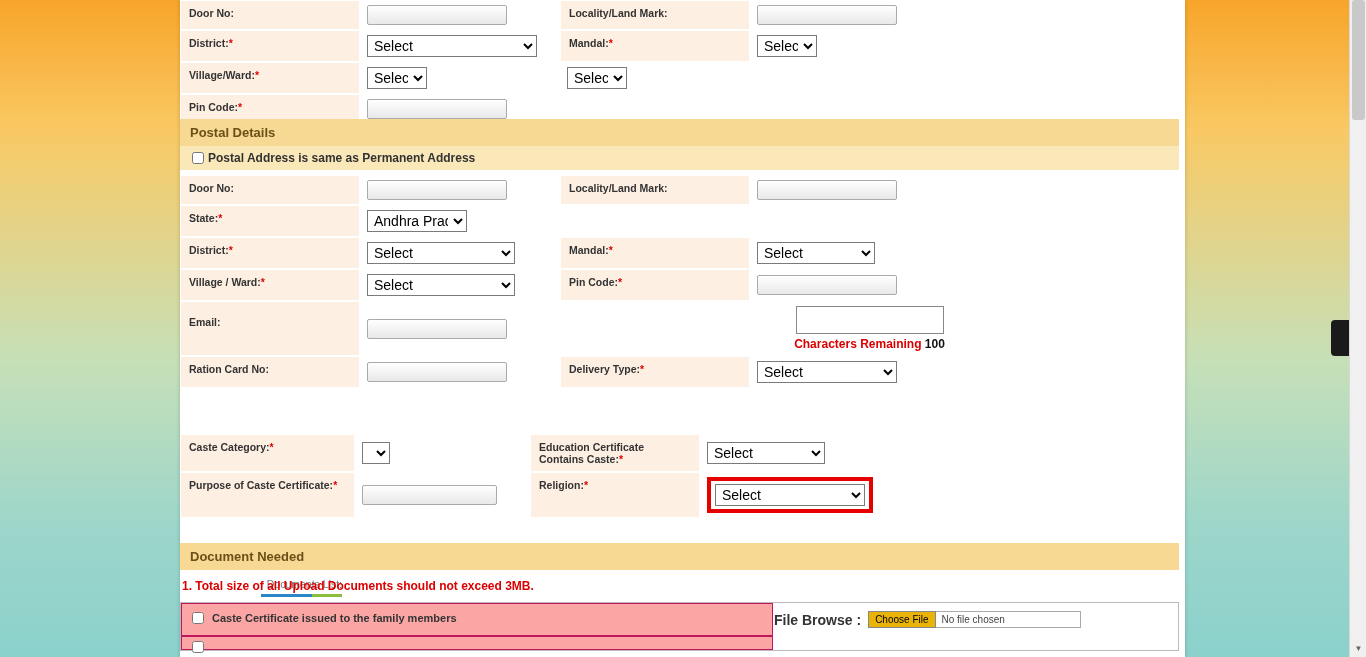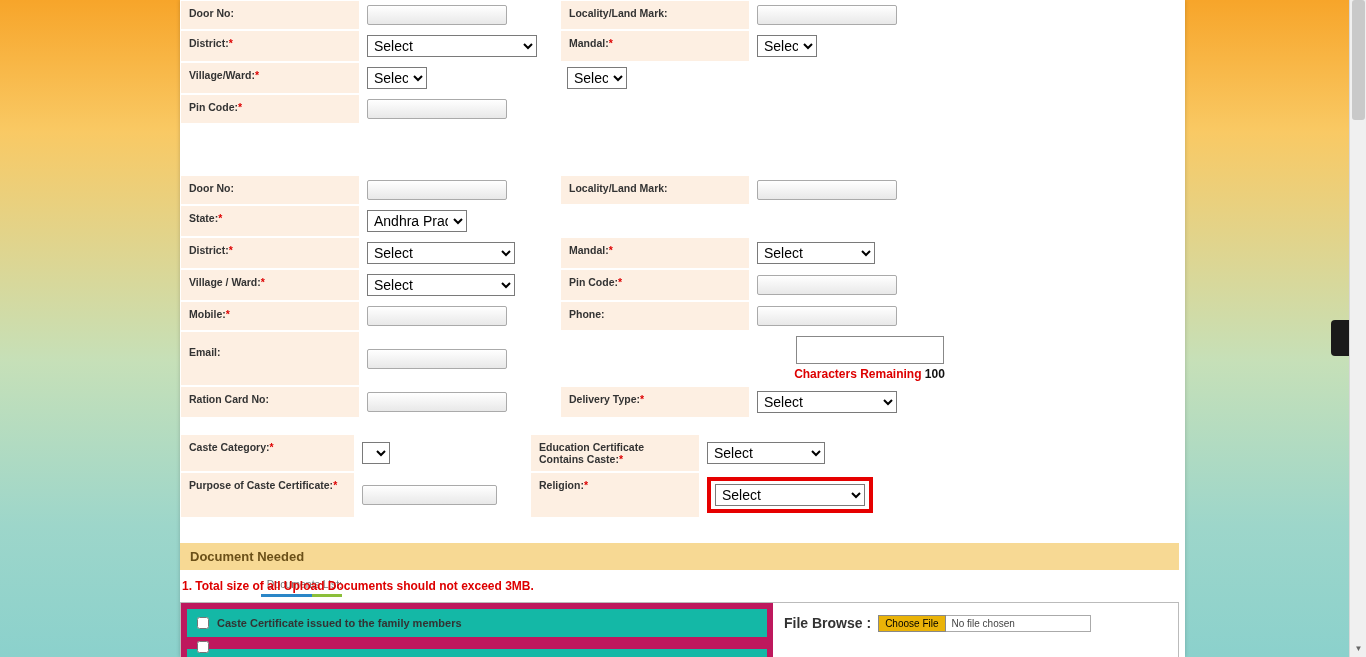--- a/index.html
+++ b/index.html
@@ -68,22 +68,22 @@
   }
   .subbar {
     background:#fbe8b9; padding:5px 12px; font-size:12px; font-weight:700; color:#333;
     display:flex; align-items:center;
   }
 
   
   .doc-red { color:#d00; font-weight:700; font-size:12px; line-height:1.6; padding:6px 2px; }
   .doc-table { border:1px solid #bbb; width:100%; }
   .doc-row { display:flex; }
-  .doc-left { flex:1; background:#14b8a6; padding:8px 10px; border:6px solid #be185d; display:flex; align-items:flex-end; font-weight:700; color:#333; font-size:11px; }
-  .doc-right { width:405px; background:#fff; padding:6px 10px; border:1px solid #fff; display:flex; align-items:center; gap:6px; }
+  .doc-left { flex:1; background:#fca5a5; padding:8px 10px; border:1px solid #be185d; display:flex; align-items:flex-start; font-weight:700; color:#333; font-size:11px; }
+  .doc-right { width:405px; background:#fff; padding:6px 0; border:1px solid #fff; display:flex; align-items:center; gap:6px; }
   .fb-label { font-weight:700; font-size:14px; color:#333; }
   .choose-btn {
     font-size:10px; border:1px solid #888; background:#eab308; padding:2px 6px;
   }
   .file-status{ border:1px solid #aaa; border-left:none; padding:2px 6px; font-size:10px; color:#444; background:#fff; width:145px; }
   .file-wrap{ display:inline-flex; border:1px solid transparent; }
 
   .chk { width:12px; height:12px; }
 
   
@@ -140,20 +140,27 @@
       <div class="row">
         <div class="cell-l"><span>Pin Code:</span><span class="req">*</span></div>
         <div class="cell-lw">
             <input type="text" class="tx tx-140" style="">
           </div>
         <div class="cell-r" style="background:#fff"></div>
         <div class="cell-rw"></div>
       </div>
     </div>
 
+    <div class="block" style="top:119px;">
+      <div class="section-bar">Postal Details</div>
+      <div class="subbar">
+        <input type="checkbox" class="chk" style="">
+        <span style="margin-left:4px">Postal Address is same as Permanent Address</span>
+      </div>
+    </div>
 
     <div class="left-label" style="top:181px;">
       <span>Postal Details:</span>
       <span class="underline"></span>
     </div>
 
     <div class="block form-area" style="top:175px;">
       <div class="row">
         <div class="cell-l">Door No:</div>
         <div class="cell-lw">
@@ -181,30 +188,20 @@
         <div class="cell-rw">
             <select class="sel" style="width:118px"><option>Select</option></select>
           </div>
       </div>
       <div class="row">
         <div class="cell-l"><span>Village / Ward:</span><span class="req">*</span></div>
         <div class="cell-lw">
             <select class="sel" style="width:148px"><option>Select</option></select>
           </div>
         <div class="cell-r"><span>Pin Code:</span><span class="req">*</span></div>
-        <div class="cell-rw">
-            <input type="text" class="tx tx-140" style="">
-          </div>
-      </div>
-      <div class="row">
-        <div class="cell-l"><span>Mobile:</span><span class="req">*</span></div>
-        <div class="cell-lw">
-            <input type="text" class="tx tx-140" style="">
-          </div>
-        <div class="cell-r">Phone:</div>
         <div class="cell-rw">
             <input type="text" class="tx tx-140" style="">
           </div>
       </div>
       <div class="row">
         <div class="cell-l" style="padding-top:14px">Email:</div>
         <div class="cell-lw">
             <input type="text" class="tx tx-140" style="">
           </div>
         <div class="cell-rw" style="flex-direction:column; align-items:center;">

